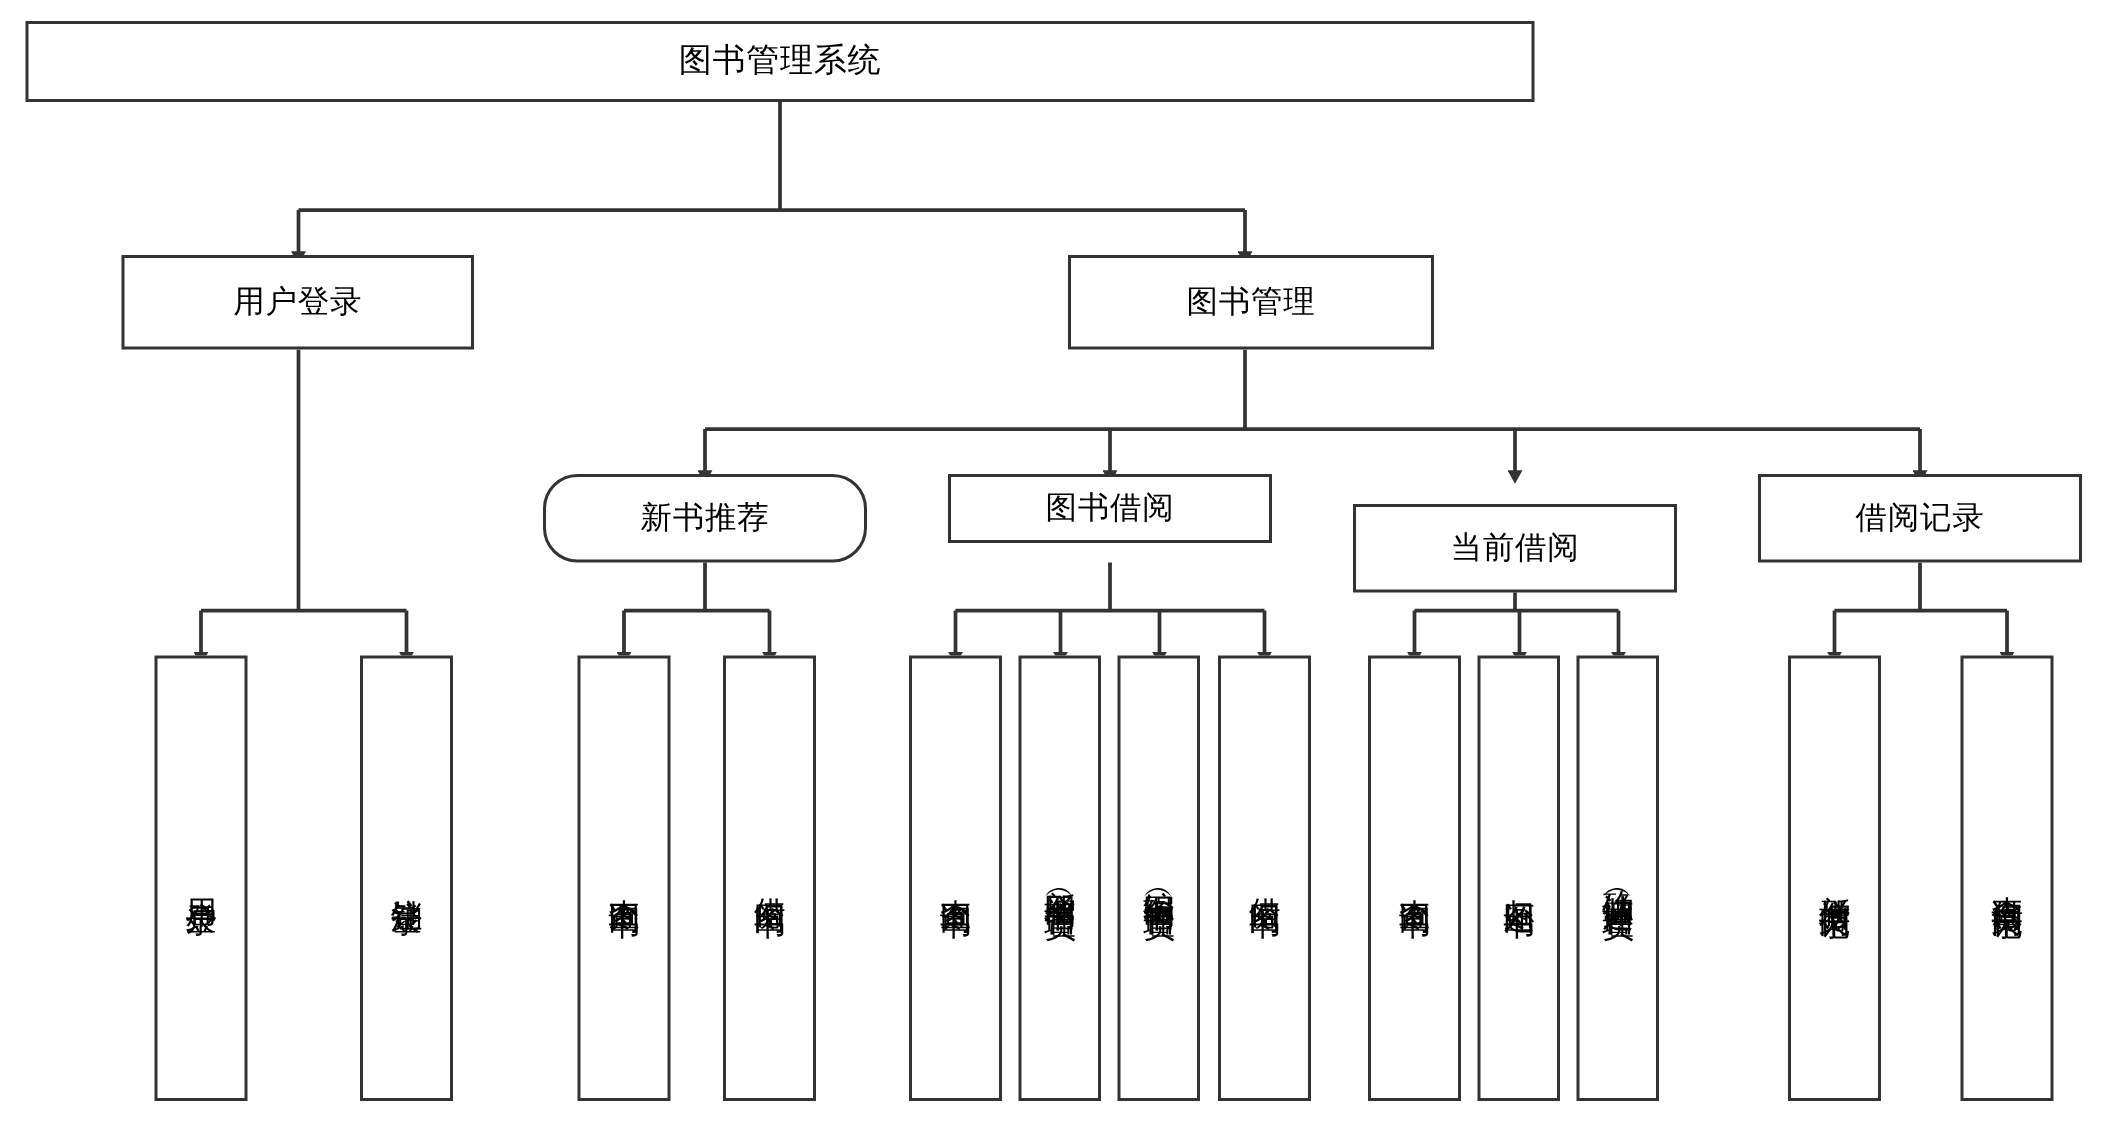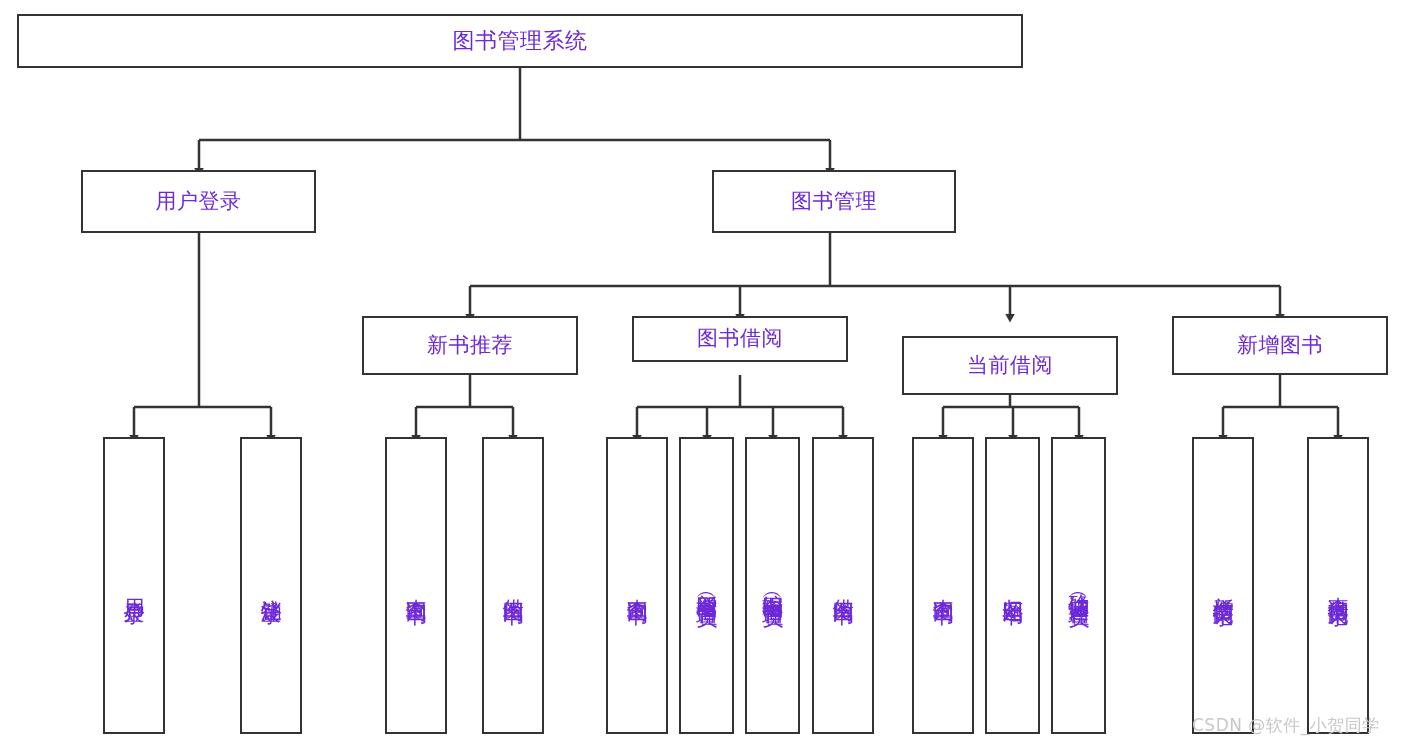--- a/index.html
+++ b/index.html
@@ -32,21 +32,21 @@
     position: absolute;
     box-sizing: border-box;
     border: 2px solid #333333;
     background: #ffffff;
     display: flex;
     align-items: center;
     justify-content: center;
     overflow: hidden;
   }
   .node .label {
-    color: #6d28d9;
+    color: #000000;
     white-space: nowrap;
     text-align: center;
     letter-spacing: 0.5px;
   }
   .node.horiz .label {
     font-size: 21px;
     line-height: 1.1;
   }
   .node.root .label {
     font-size: 22px;
@@ -118,31 +118,31 @@
   <div id="node-layer">
       <div class="node horiz root" style="left: 17px; top: 14px; width: 1006px; height: 54px;">
         <span class="label">图书管理系统</span>
       </div>
       <div class="node horiz" style="left: 81px; top: 170px; width: 235px; height: 63px;">
         <span class="label">用户登录</span>
       </div>
       <div class="node horiz" style="left: 712px; top: 170px; width: 244px; height: 63px;">
         <span class="label">图书管理</span>
       </div>
-      <div class="node horiz" style="left: 362px; top: 316px; width: 216px; height: 59px;">
+      <div class="node horiz" style="left: 362px; top: 316px; width: 216px; height: 59px; border-radius: 23px;">
         <span class="label">新书推荐</span>
       </div>
       <div class="node horiz" style="left: 632px; top: 316px; width: 216px; height: 46px;">
         <span class="label">图书借阅</span>
       </div>
       <div class="node horiz" style="left: 902px; top: 316px; width: 216px; height: 59px; margin-top: 20px;">
         <span class="label">当前借阅</span>
       </div>
       <div class="node horiz" style="left: 1172px; top: 316px; width: 216px; height: 59px;">
-        <span class="label">新增图书</span>
+        <span class="label">借阅记录</span>
       </div>
       <div class="node vert" style="left: 103px; top: 437px; width: 62px; height: 297px;">
         <span class="label">用户登录</span>
       </div>
       <div class="node vert" style="left: 240px; top: 437px; width: 62px; height: 297px;">
         <span class="label">注销登录</span>
       </div>
       <div class="node vert" style="left: 385px; top: 437px; width: 62px; height: 297px;">
         <span class="label">查询图书</span>
       </div>
@@ -171,15 +171,14 @@
         <span class="label">确认归还（管理员）</span>
       </div>
       <div class="node vert" style="left: 1192px; top: 437px; width: 62px; height: 297px;">
         <span class="label">新增借阅记录</span>
       </div>
       <div class="node vert" style="left: 1307px; top: 437px; width: 62px; height: 297px;">
         <span class="label">查询借阅记录</span>
       </div>
     </div>
 
-  <div class="watermark" style="left: 1192px; top: 714px;">CSDN @软件_小贺同学</div>
 
 </div>
 
 </body></html>

